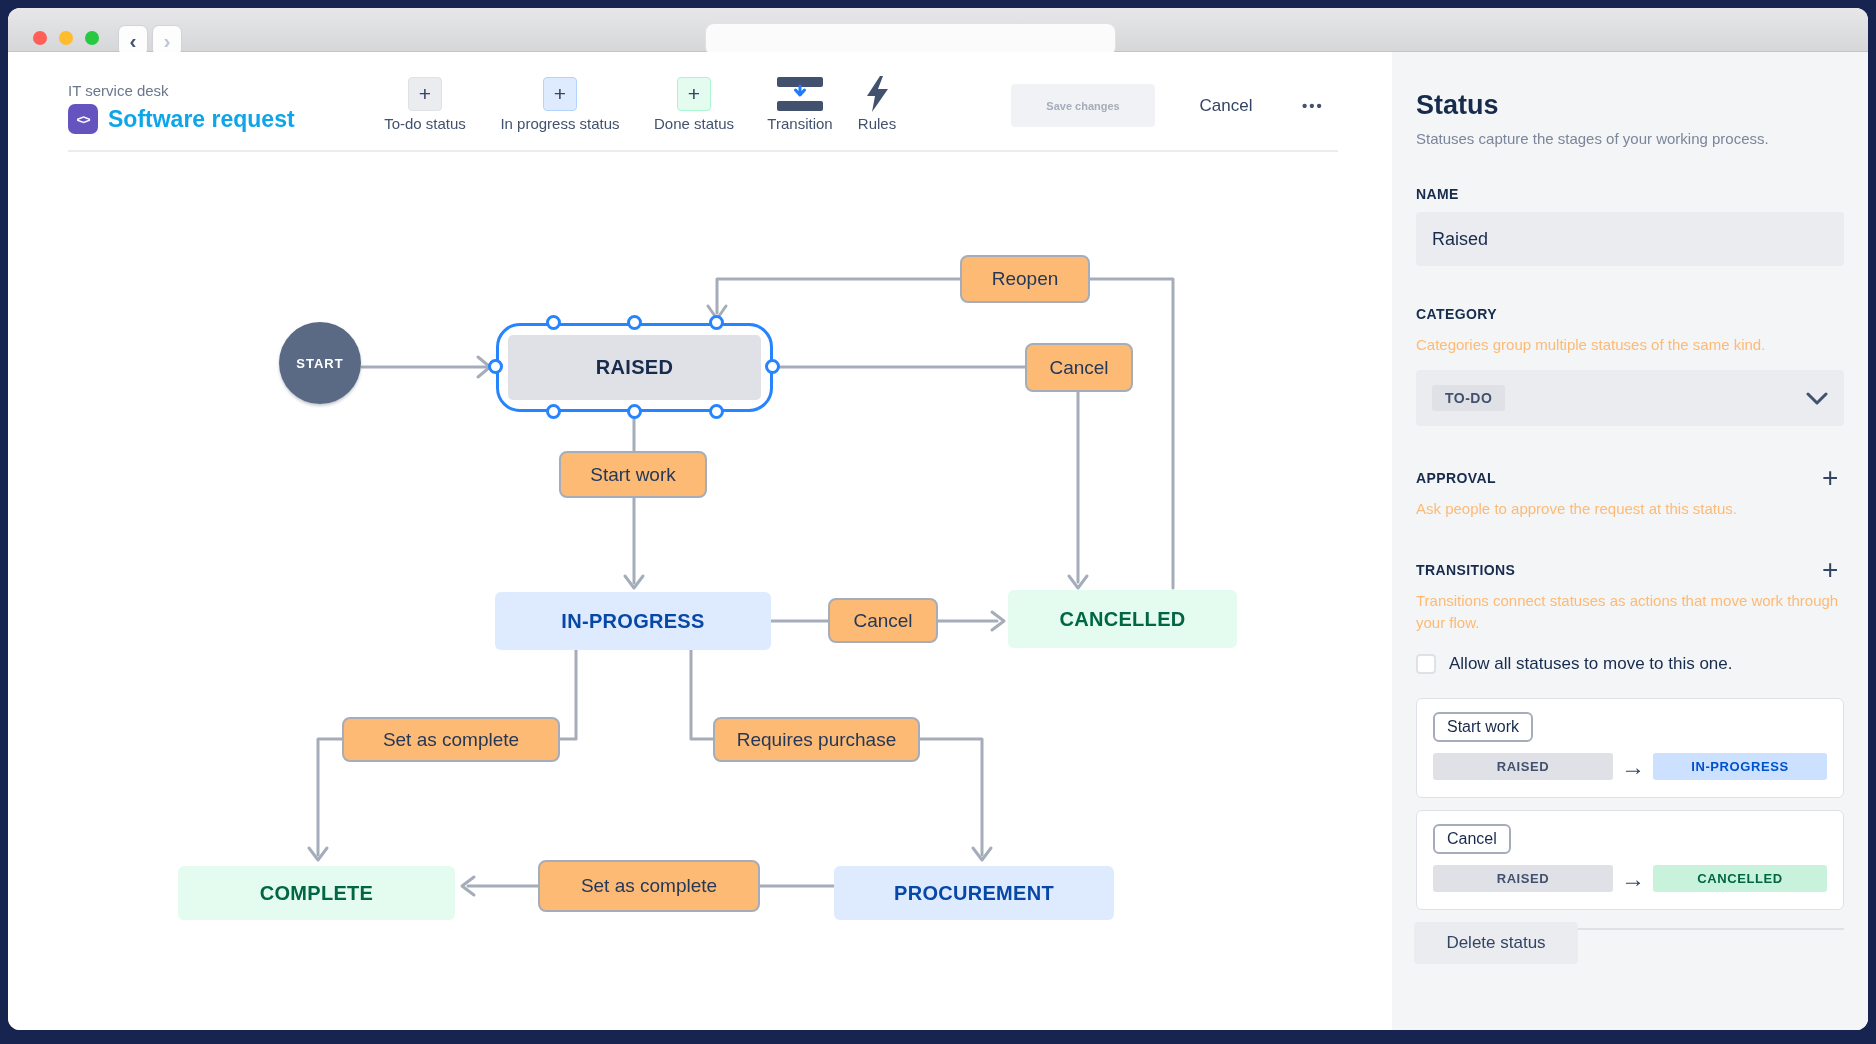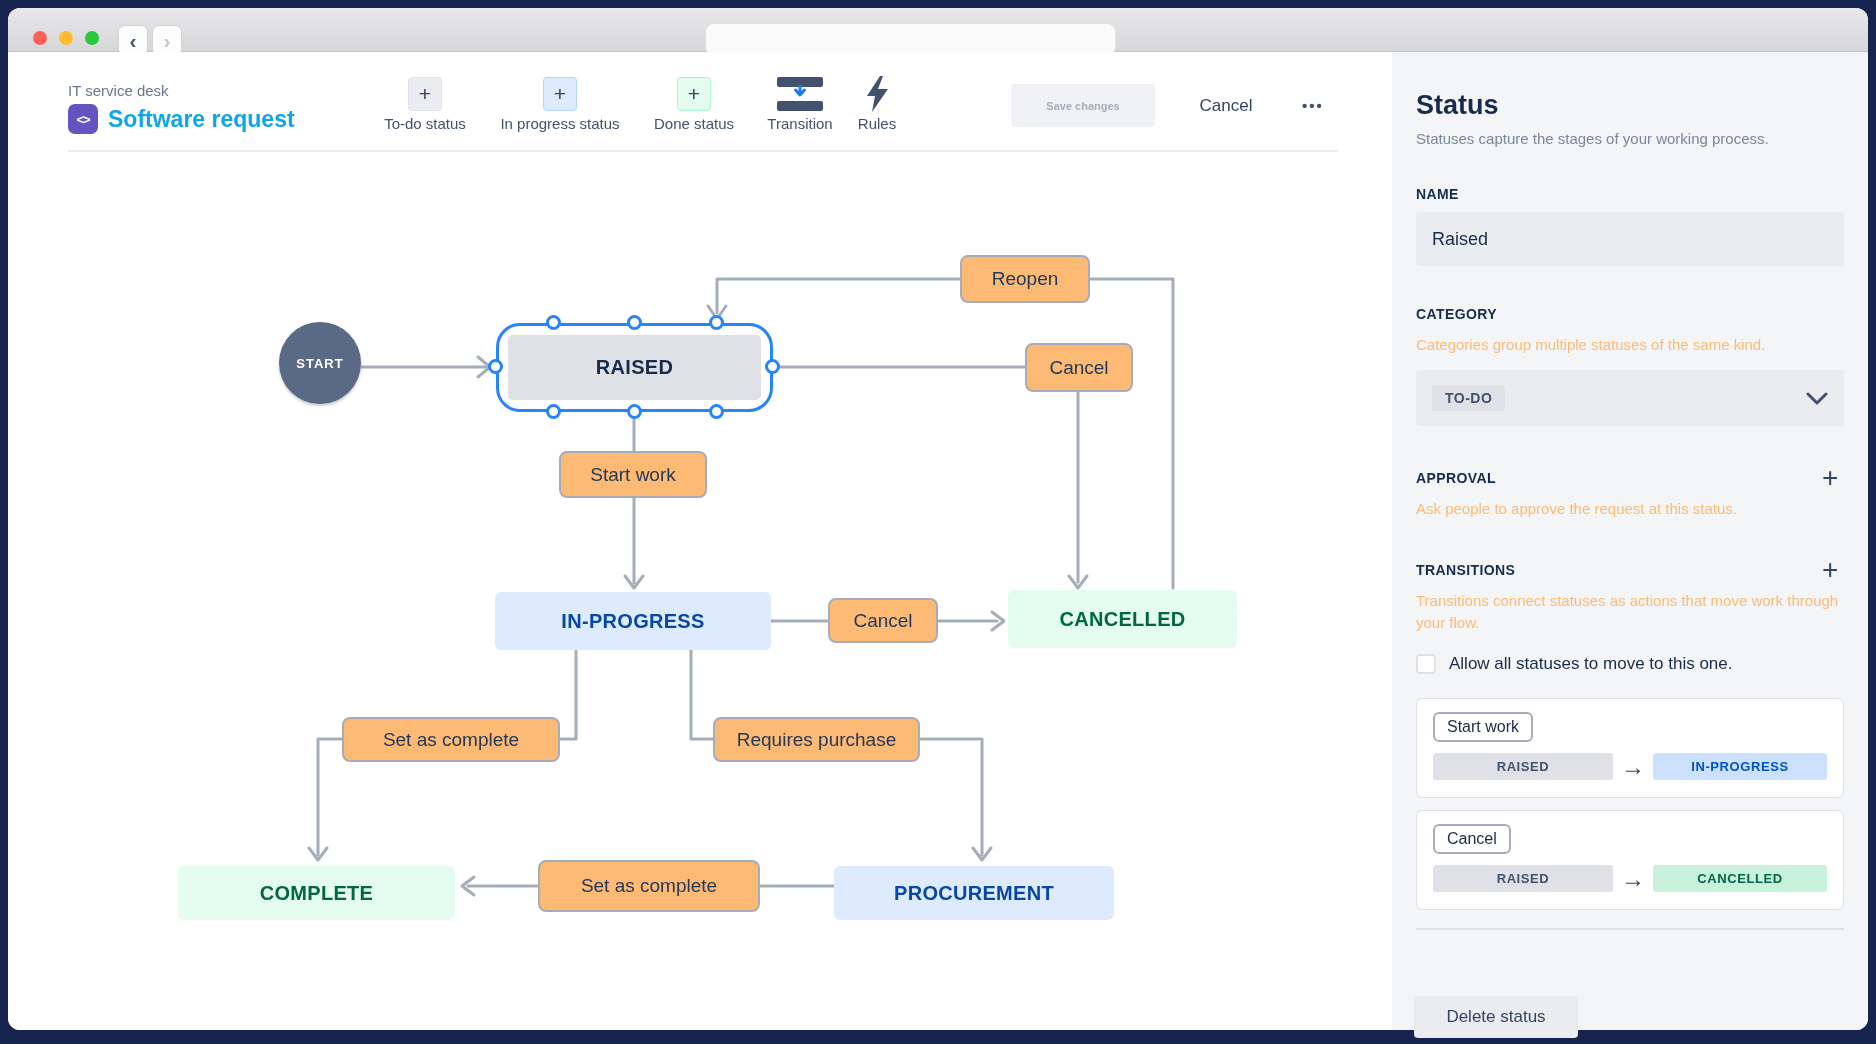--- a/index.html
+++ b/index.html
@@ -127,21 +127,21 @@
   }
   .tcard-row { display:flex; align-items:center; margin-top:11px; }
   .tbadge { height:27px; line-height:27px; text-align:center; border-radius:3px; font-size:13px; font-weight:bold; letter-spacing:.6px; }
   .tbadge-from { width:180px; background:#DFE1E6; color:#42526E; }
   .tbadge-arrow { flex:1; text-align:center; font-size:24px; color:#344563; line-height:27px; }
   .tbadge-to { width:174px; }
   .tbadge-blue { background:#CCE0FF; color:#0052CC; }
   .tbadge-green { background:#C9F2DD; color:#006644; }
   .panel-divider { position:absolute; left:1416px; top:928px; width:428px; height:2px; background:#DFE1E6; }
   .delete-btn {
-    position:absolute; left:1414px; top:996px; width:164px; height:42px; border-radius:4px;
+    position:absolute; left:1414px; top:922px; width:164px; height:42px; border-radius:4px;
     background:#EBECF0; color:#344563; font-size:17px;
     display:flex; align-items:center; justify-content:center;
   }
 </style>
 </head>
 <body>
 
 <div class="window-bg"></div>
 <div class="titlebar">
   <div class="traffic t-red"></div>

